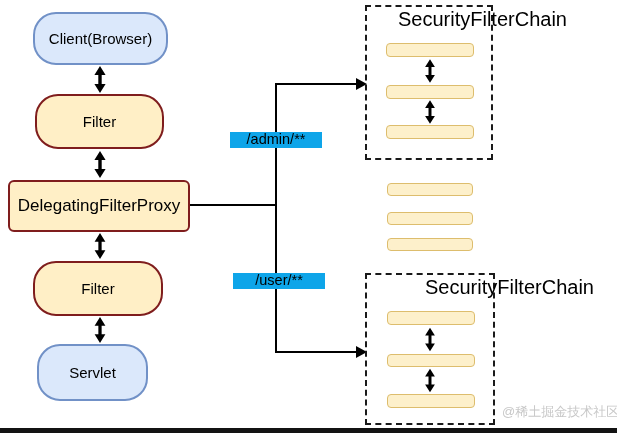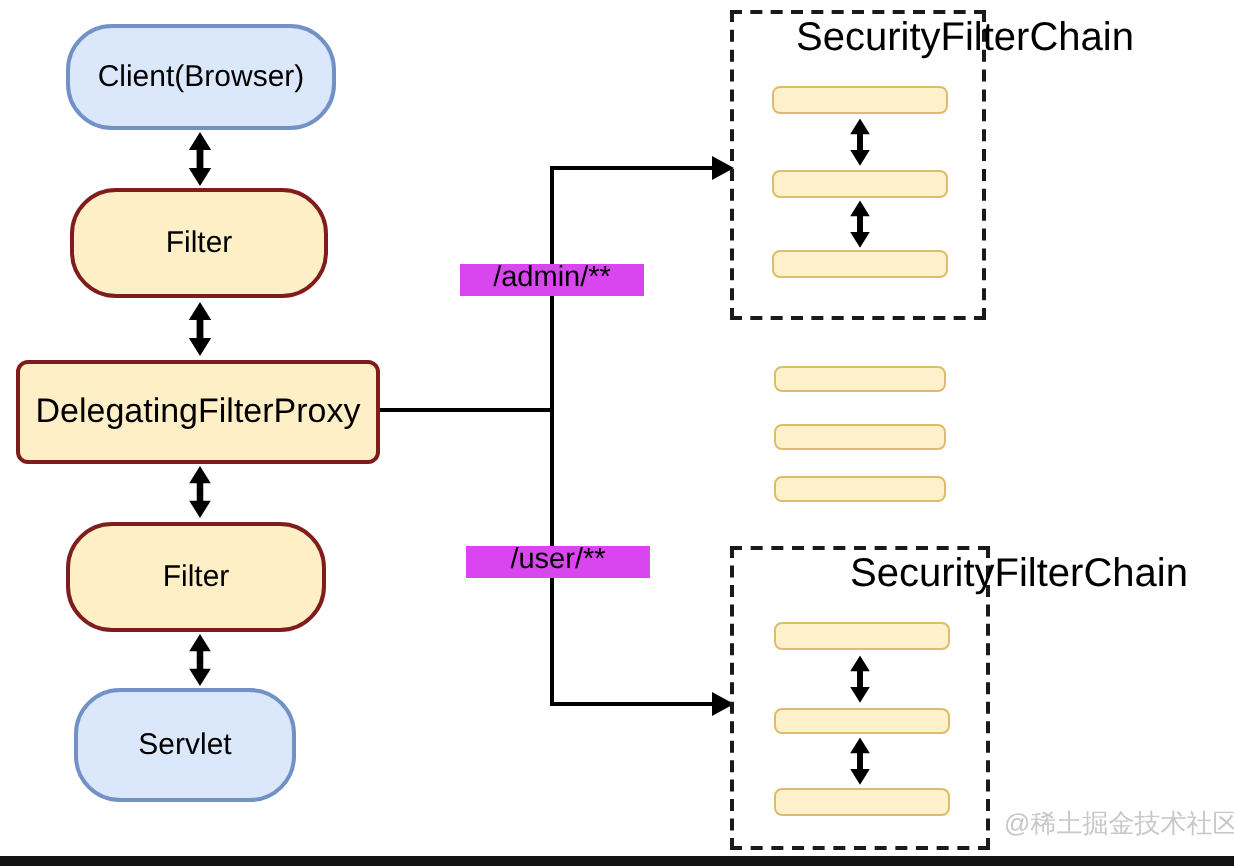--- a/index.html
+++ b/index.html
@@ -52,21 +52,21 @@
     width: 0; height: 0;
     border-top: 6px solid transparent;
     border-bottom: 6px solid transparent;
     border-left: 11px solid #000;
   }
   .route-label {
     position: absolute;
     font-size: 14.5px;
     width: 92px;
     text-align: center;
-    background: #d946ef;
+    background: #0ea5e9;
     line-height: 1.1;
   }
   .varrow { position: absolute; }
   .watermark {
     position: absolute;
     font-size: 13px;
     color: #c8c8c8;
     white-space: nowrap;
     margin-left: 16px;
   }

